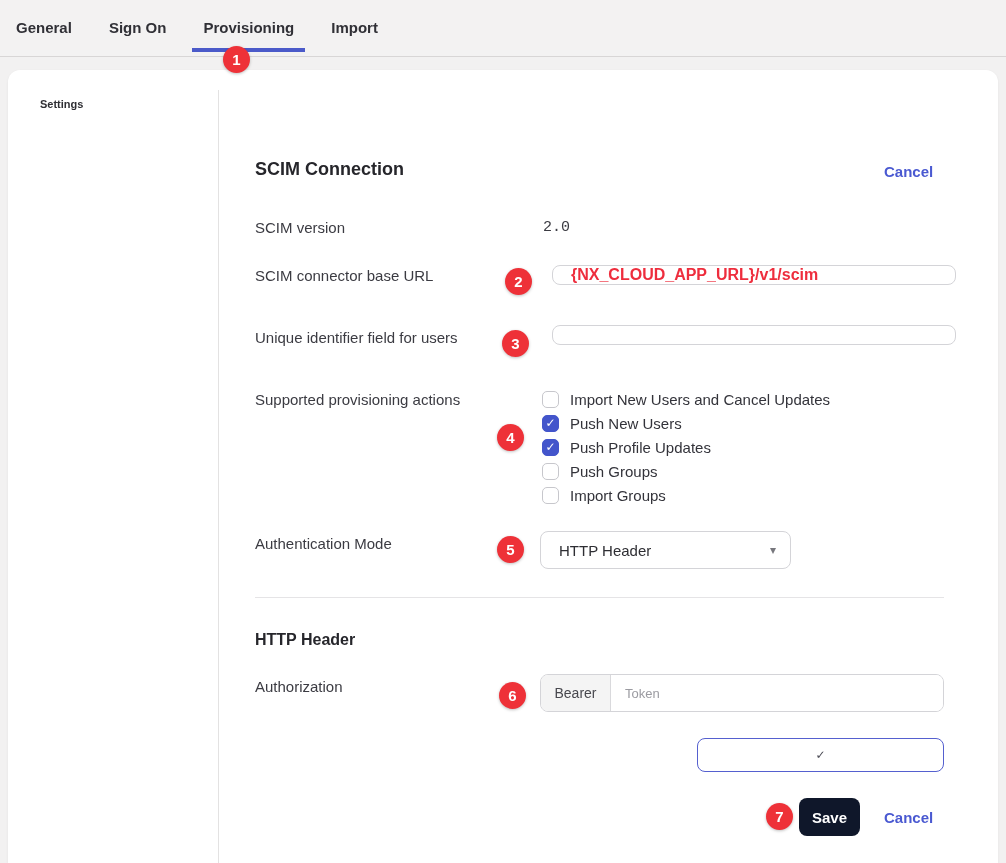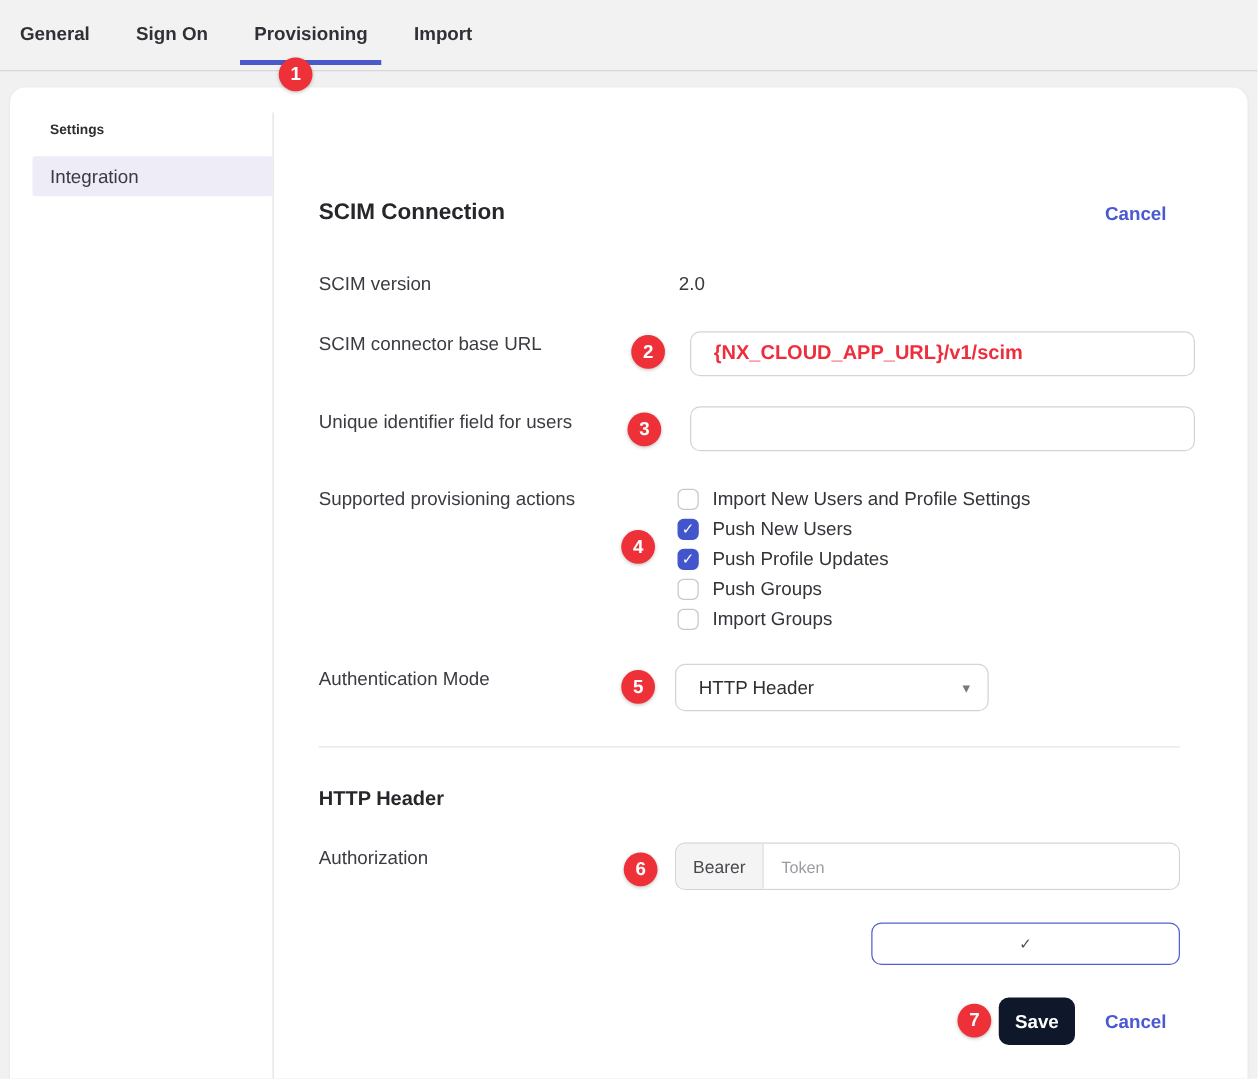--- a/index.html
+++ b/index.html
@@ -73,21 +73,21 @@
   .link {
     color: #4a59d1; font-size: 15px; font-weight: 700; cursor: pointer;
     text-decoration: none;
   }
   .cancel-top { position: absolute; left: 876px; top: 93px; }
 
   .field-label { position: absolute; left: 247px; font-size: 15px; color: #3b3b42; }
   .field-value { position: absolute; font-size: 15px; color: #3b3b42; }
 
   .text-input {
-    position: absolute; left: 544px; width: 404px; height: 36px;
+    position: absolute; left: 544px; width: 404px; height: 20px;
     border: 1px solid #d4d4d8; border-radius: 8px; background: #fff;
     font-family: "Liberation Sans", sans-serif;
     font-size: 15px; color: #3b3b42; padding: 0 16px; outline: none;
   }
   .url-input { color: #ee2d3d; font-weight: 700; font-size: 16px; padding-left: 18px; }
 
   
   .actions-list { position: absolute; left: 532px; top: 317px; }
   .action-row { display: flex; align-items: center; height: 24px; cursor: pointer; }
   .checkbox {
@@ -176,43 +176,40 @@
   <div class="badge" style="left:505px; top:268px;">2</div>
   <div class="badge" style="left:502px; top:330px;">3</div>
   <div class="badge" style="left:497px; top:424px;">4</div>
   <div class="badge" style="left:497px; top:536px;">5</div>
   <div class="badge" style="left:499px; top:682px;">6</div>
   <div class="badge" style="left:766px; top:803px;">7</div>
 
   <div class="card">
     <div class="sidebar-divider"></div>
     <div class="sidebar-header">Settings</div>
-    <div class="sidebar-item">
-      <span>Integration</span>
-    </div>
 
     <div class="page-title">SCIM Connection</div>
     <a class="link cancel-top">Cancel</a>
 
     <div class="field-label" style="top:149px;">SCIM version</div>
-    <div class="field-value" style="left:535px; top:149px;">2.0</div>
+    <div class="field-value" style="left:535px; top:149px;font-family:Liberation Mono, monospace;">2.0</div>
 
     <div class="field-label" style="top:197px;">SCIM connector base URL</div>
     <input class="text-input url-input" style="top: 195px;" type="text" value="{NX_CLOUD_APP_URL}/v1/scim">
 
     <div class="field-label" style="top:259px;">Unique identifier field for users</div>
     <input class="text-input" style="top: 255px;" type="text" value="">
 
     <div class="field-label" style="top:321px;">Supported provisioning actions</div>
     <div class="actions-list">
       <div class="action-row">
         <span class="checkbox">
             <span class="check-glyph"></span>
           </span>
-        <span class="action-label">Import New Users and Profile Settings</span>
+        <span class="action-label">Import New Users and Cancel Updates</span>
       </div>
       <div class="action-row">
         <span class="checkbox checked">
             <span class="check-glyph">✓</span>
           </span>
         <span class="action-label">Push New Users</span>
       </div>
       <div class="action-row">
         <span class="checkbox checked">
             <span class="check-glyph">✓</span>

